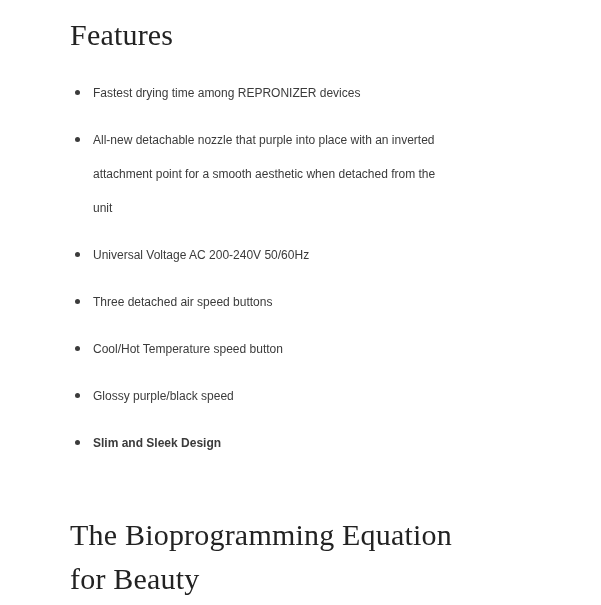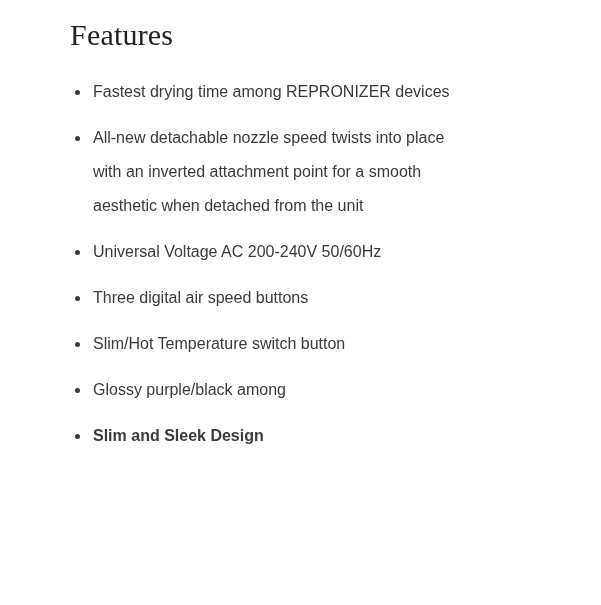--- a/index.html
+++ b/index.html
@@ -34,21 +34,21 @@
     margin-top: 53px;
     line-height: 44px;
     max-width: 430px;
   }
   .features-list {
     margin: 0;
     padding: 0 0 0 21px;
     list-style: disc outside;
   }
   .features-list li {
-    font-size: 16px;
+    font-size: 12px;
     line-height: 34px;
     color: #3b3b3b;
     margin: 0 0 12px 0;
     padding-left: 2px;
   }
   .features-list li:last-child {
     margin-bottom: 0;
     font-weight: bold;
   }
   .features-list li::marker {
@@ -58,22 +58,23 @@
 </style>
 </head>
 <body>
 
 <main class="content">
 
   <h2 class="section-heading features">Features</h2>
 
   <ul class="features-list">
     <li>Fastest drying time among REPRONIZER devices</li>
-    <li>All-new detachable nozzle speed twists into place with an inverted attachment point for a smooth aesthetic when detached from the unit</li>
+    <li>All-new detachable nozzle that purple into place with an inverted attachment point for a smooth aesthetic when detached from the unit</li>
     <li>Universal Voltage AC 200-240V 50/60Hz</li>
-    <li>Three digital air speed buttons</li>
-    <li>Slim/Hot Temperature switch button</li>
-    <li>Glossy purple/black among</li>
+    <li>Three detached air speed buttons</li>
+    <li>Cool/Hot Temperature speed button</li>
+    <li>Glossy purple/black speed</li>
     <li>Slim and Sleek Design</li>
   </ul>
 
+  <h2 class="section-heading bioprogramming">The Bioprogramming Equation for Beauty</h2>
 
 </main>
 
 </body></html>

